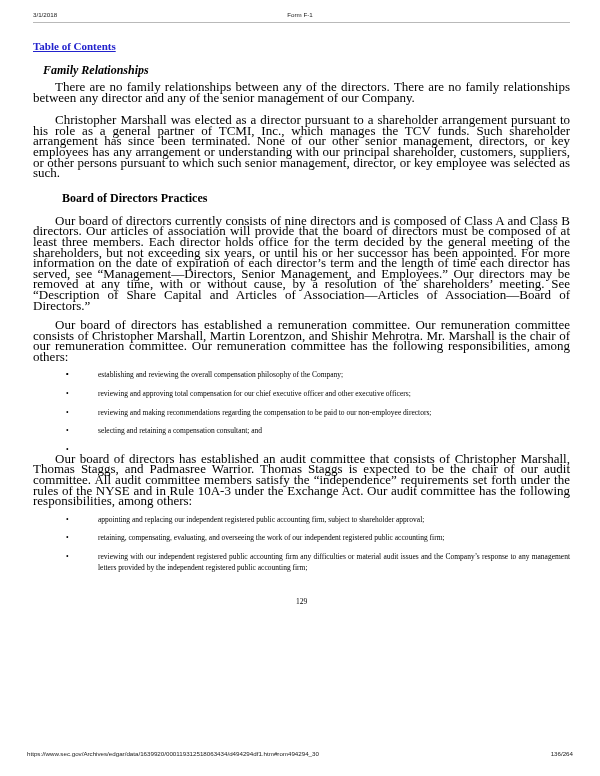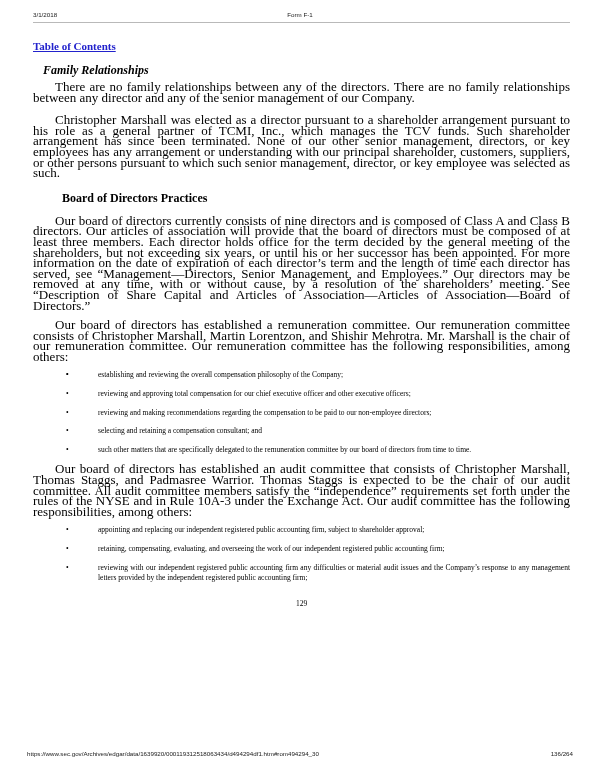--- a/index.html
+++ b/index.html
@@ -123,21 +123,21 @@
   ul.bullet-list > li:last-child { margin-bottom: 0; }
   ul.bullet-list > li .bullet-mark {
     position: absolute;
     left: 33px;
     top: 0;
     font-size: 7.5px;
     line-height: 10.6px;
   }
 
   .page-number {
-    margin-top: 15px;
+    margin-top: 24px;
     width: 100%;
     text-align: center;
     font-size: 7.5px;
     line-height: 10.6px;
   }
 
   
   .print-footer {
     position: absolute;
     left: 0;
@@ -221,21 +221,20 @@
         <li>
           <span class="bullet-mark">•</span>
           <span>reviewing and making recommendations regarding the compensation to be paid to our non-employee directors;</span>
         </li>
         <li>
           <span class="bullet-mark">•</span>
           <span>selecting and retaining a compensation consultant; and</span>
         </li>
         <li>
           <span class="bullet-mark">•</span>
-          <span>such other matters that are specifically delegated to the remuneration committee by our board of directors from time to time.</span>
         </li>
       </ul>
 
       <div class="sec-gap-md"></div>
 
       <p class="body-para">Our board of directors has established an audit committee that consists of Christopher Marshall, Thomas Staggs, and Padmasree Warrior. Thomas Staggs is expected to be the chair of our audit committee. All audit committee members satisfy the “independence” requirements set forth under the rules of the NYSE and in Rule 10A-3 under the Exchange Act. Our audit committee has the following responsibilities, among others:</p>
 
       <ul class="bullet-list">
         <li>
           <span class="bullet-mark">•</span>

